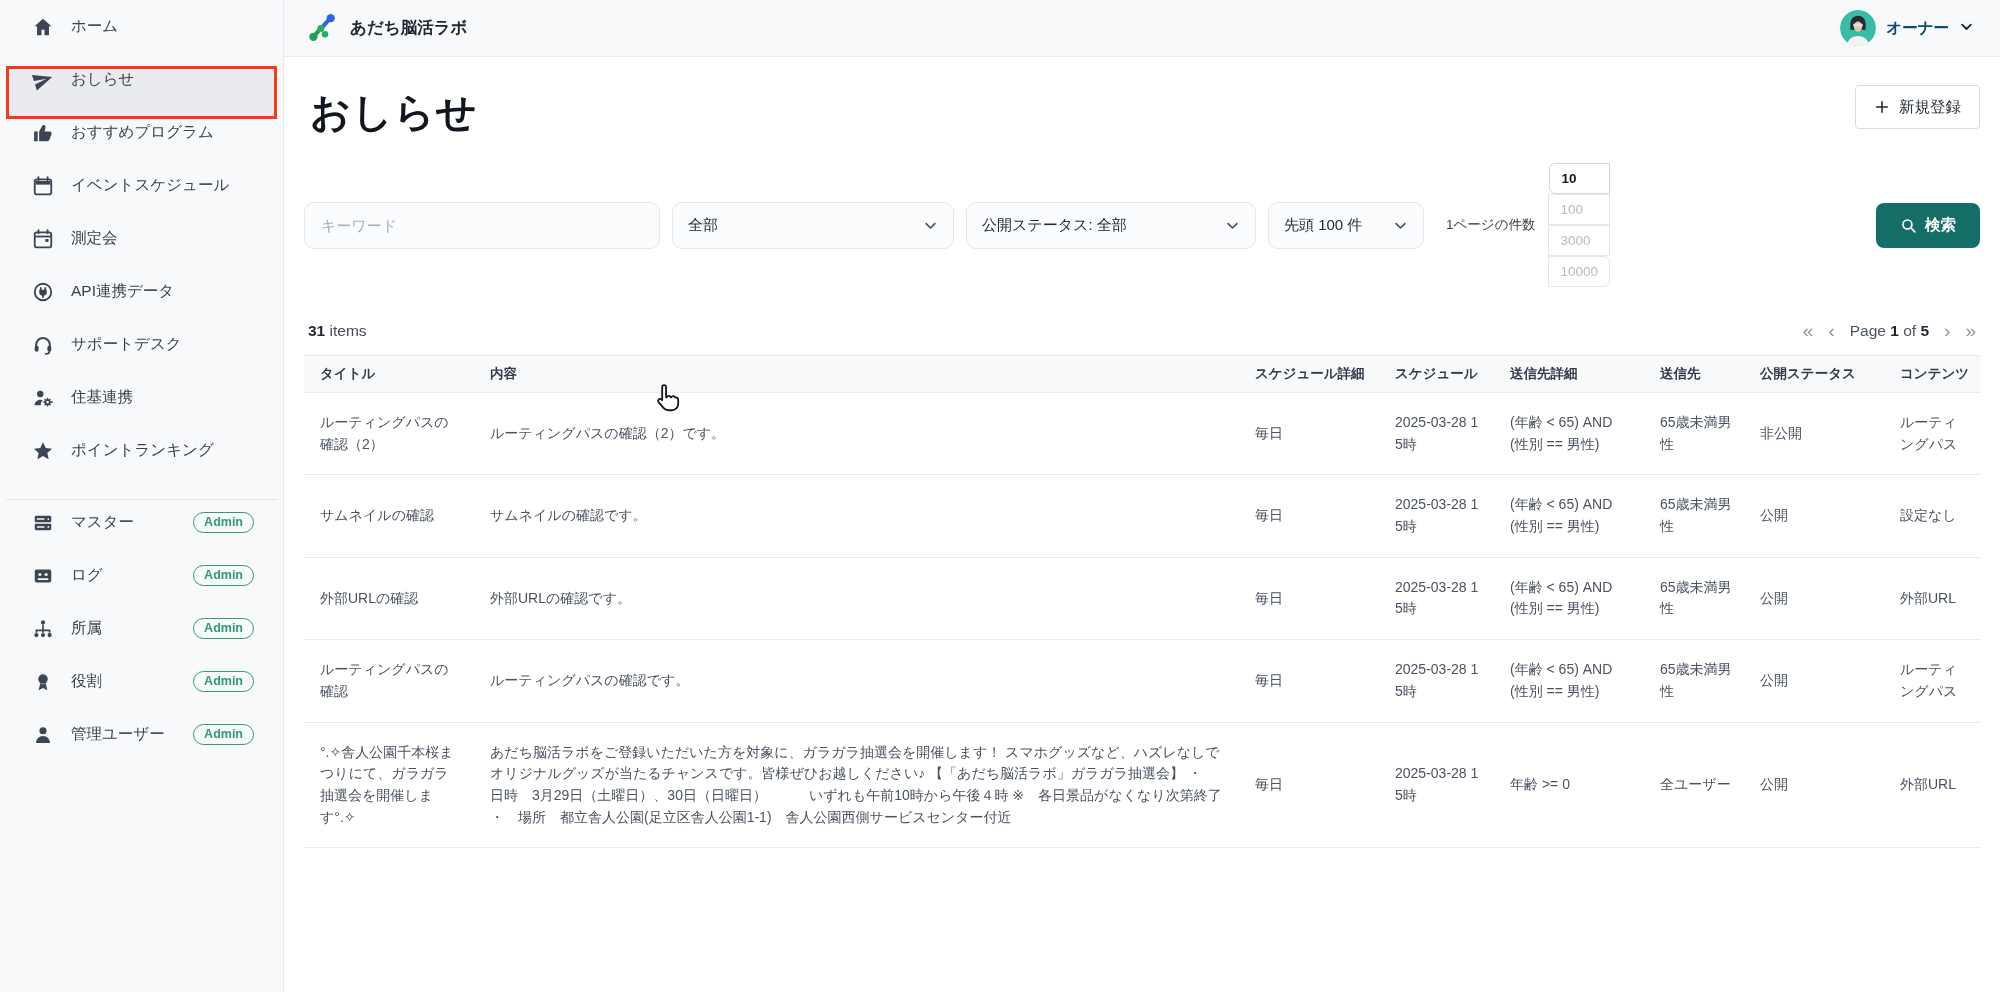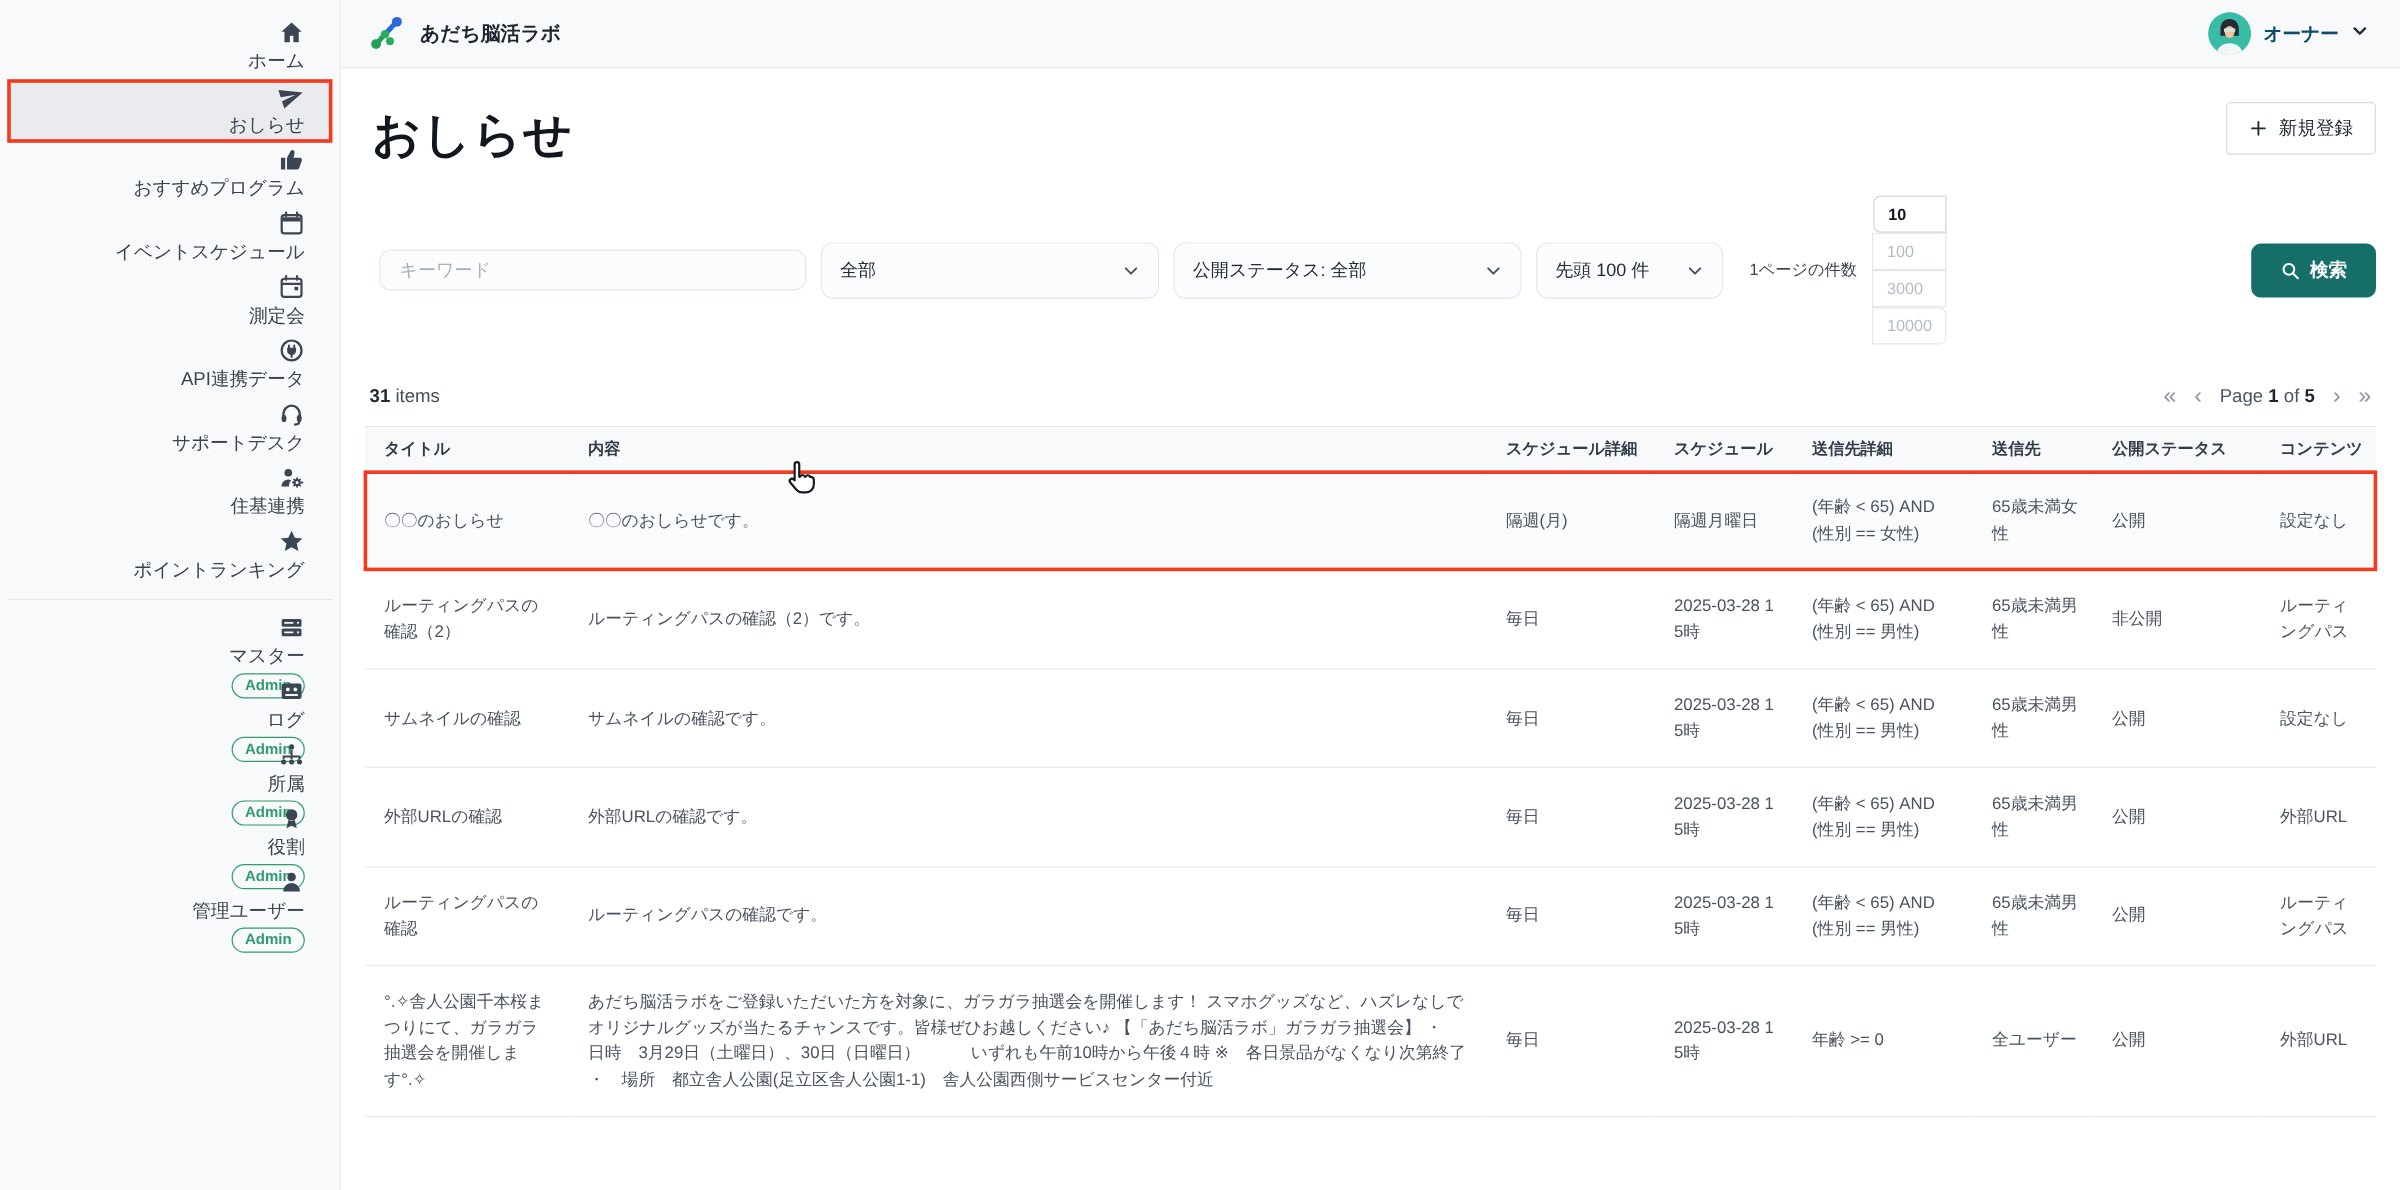--- a/index.html
+++ b/index.html
@@ -5,21 +5,21 @@
   :root{
     --red:#f6391c; --teal:#156f68; --green:#2e9c6e; --avatar:#39bca6;
     --ink:#2c3545; --cell:#4a5261; --line:#e8eaed; --panel:#f8f9fa;
   }
   *{box-sizing:border-box; margin:0; padding:0;}
   html,body{width:2000px;height:992px;overflow:hidden;}
   body{font-family:"Liberation Sans","DejaVu Sans",sans-serif; background:#fff; color:var(--ink); position:relative;}
 
   
   .sidebar{position:absolute; left:0; top:0; width:284px; height:992px; background:var(--panel); border-right:1px solid var(--line); padding-top:13px; z-index:3;}
-  .side-item{height:53px; display:flex; align-items:flex-end; gap:3px; padding:0 20px 0 23px; font-size:15.5px; color:#39424f; border:3px solid transparent; margin:0 6px; cursor:pointer;flex-direction:column;}
+  .side-item{height:53px; display:flex; align-items:flex-start; gap:17px; padding:0 20px 0 23px; font-size:15.5px; color:#39424f; border:3px solid transparent; margin:0 6px; cursor:pointer;}
   .side-item .icon{width:22px; height:22px; flex:0 0 22px; display:flex; align-items:center; justify-content:center;}
   .side-item .icon svg{width:22px; height:22px;}
   .side-item.active{background:#e9ebee; border-color:var(--red);}
   .side-item .badge{margin-left:auto; border:1.5px solid var(--green); color:var(--green); border-radius:999px; padding:2px 10px 3px; font-size:12.5px; font-weight:700; background:transparent;}
   .side-divider{height:1px; background:#e4e7ea; margin:9px 6px;}
 
   
   .topbar{position:absolute; left:284px; top:0; width:1716px; height:57px; background:var(--panel); border-bottom:1px solid var(--line); display:flex; align-items:center; padding:0 26px 0 22px; z-index:2;}
   .brand{display:flex; align-items:center; gap:11px; font-size:16.5px; font-weight:700; color:#1d2430;}
   .brand svg{width:33px; height:33px;}
@@ -28,21 +28,21 @@
   .user-menu .chev svg{width:15px; height:15px;}
 
   
   .main{position:absolute; left:284px; top:57px; width:1716px; height:935px; background:#fff; padding:28px 20px 0 20px;}
   .title-row{display:flex; align-items:flex-start;}
   .page-title{font-size:40px; font-weight:800; letter-spacing:1px; color:#11161f; margin-left:6px;}
   .btn-new{margin-left:auto; height:44px; background:#fff; border:1px solid #d8dce1; border-radius:4px; display:flex; align-items:center; gap:9px; padding:0 18px; font-size:15.5px; color:#1f2733; cursor:pointer; font-family:inherit;}
   .btn-new svg{width:16px;height:16px;}
 
   .filter-row{display:flex; align-items:center; gap:12px; margin-top:23px;}
-  .f-input{width:356px; height:34px; border:1px solid #e4e7eb; background:#fbfcfd; border-radius:10px; padding:0 16px; font-size:15px; color:#1f2733; font-family:inherit; outline:none;margin-left:12px;}
+  .f-input{width:356px; height:47px; border:1px solid #e4e7eb; background:#fbfcfd; border-radius:10px; padding:0 16px; font-size:15px; color:#1f2733; font-family:inherit; outline:none;}
   .f-input::placeholder{color:#a9afb9;}
   .f-select{height:47px; border:1px solid #e4e7eb; background:#fbfcfd; border-radius:10px; padding:0 15px; display:flex; align-items:center; justify-content:space-between; font-size:15px; color:#232a36; cursor:pointer;}
   .f-select svg{width:15px; height:15px; flex:0 0 15px;}
   .w1{width:282px;} .w2{width:290px;} .w3{width:156px;}
   .psz-label{font-size:13.5px; color:#3c4250; margin-left:10px; white-space:nowrap;}
   .psz-group{display:flex; margin-left:2px;flex-direction:column;}
   .psize{height:31px; padding:0 11px; border:1px solid #e4e7eb; background:#fff; display:flex; align-items:center; font-size:13.5px; color:#b4bbc4; margin-left:-1px; cursor:pointer;}
   .psize:first-child{border-radius:6px 0 0 6px; margin-left:0;}
   .psize:last-child{border-radius:0 6px 6px 0;}
   .psize.on{color:#11161f; font-weight:700; border-color:#d2d6dc; position:relative; z-index:1;}
@@ -371,30 +371,20 @@
           <th class="col-1">内容</th>
           <th class="col-2">スケジュール詳細</th>
           <th class="col-3">スケジュール</th>
           <th class="col-4">送信先詳細</th>
           <th class="col-5">送信先</th>
           <th class="col-6">公開ステータス</th>
           <th class="col-7">コンテンツ</th>
         </tr>
       </thead>
     <tbody id="tbody">
-        <tr class="hl">
-          <td class="col-0">〇〇のおしらせ</td>
-          <td class="col-1">〇〇のおしらせです。</td>
-          <td class="col-2">隔週(月)</td>
-          <td class="col-3">隔週月曜日</td>
-          <td class="col-4">(年齢 &lt; 65) AND (性別 == 女性)</td>
-          <td class="col-5">65歳未満女性</td>
-          <td class="col-6">公開</td>
-          <td class="col-7">設定なし</td>
-        </tr>
         <tr>
           <td class="col-0">ルーティングパスの確認（2）</td>
           <td class="col-1">ルーティングパスの確認（2）です。</td>
           <td class="col-2">毎日</td>
           <td class="col-3">2025-03-28 15時</td>
           <td class="col-4">(年齢 &lt; 65) AND (性別 == 男性)</td>
           <td class="col-5">65歳未満男性</td>
           <td class="col-6">非公開</td>
           <td class="col-7">ルーティングパス</td>
         </tr>

